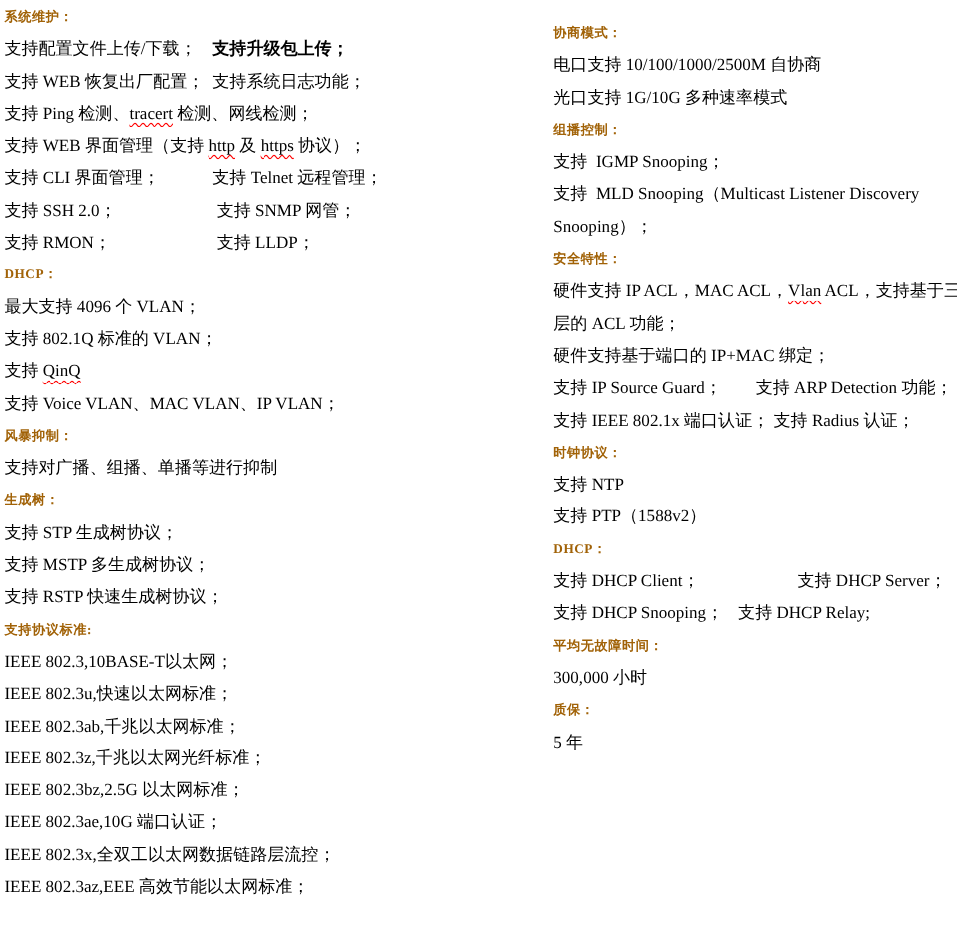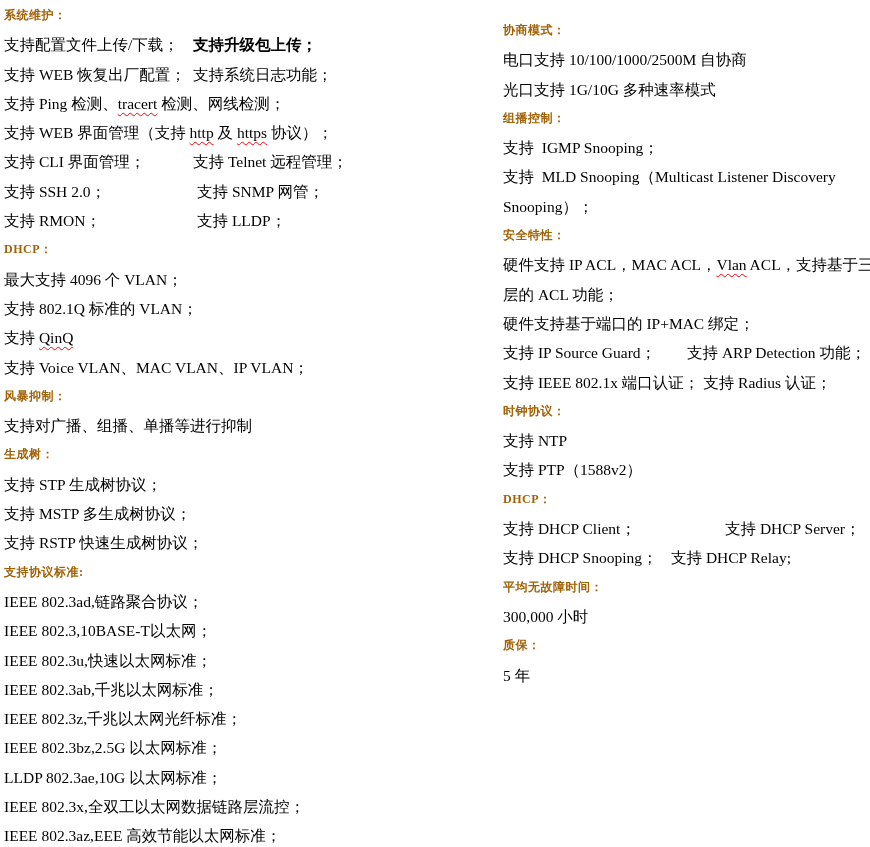--- a/index.html
+++ b/index.html
@@ -55,27 +55,26 @@
       <div class="line body"><span class="seg">支持 802.1Q 标准的 VLAN；</span></div>
       <div class="line body"><span class="seg">支持 </span><span class="seg wavy">QinQ</span></div>
       <div class="line body"><span class="seg">支持 Voice VLAN、MAC VLAN、IP VLAN；</span></div>
       <div class="line heading"><span class="seg">风暴抑制：</span></div>
       <div class="line body"><span class="seg">支持对广播、组播、单播等进行抑制</span></div>
       <div class="line heading"><span class="seg">生成树：</span></div>
       <div class="line body"><span class="seg">支持 STP 生成树协议；</span></div>
       <div class="line body"><span class="seg">支持 MSTP 多生成树协议；</span></div>
       <div class="line body"><span class="seg">支持 RSTP 快速生成树协议；</span></div>
       <div class="line heading"><span class="seg">支持协议标准:</span></div>
-      <div class="line body"><span class="seg">IEEE 802.3ad,链路聚合协议；</span></div>
       <div class="line body"><span class="seg">IEEE 802.3,10BASE-T以太网；</span></div>
       <div class="line body"><span class="seg">IEEE 802.3u,快速以太网标准；</span></div>
       <div class="line body"><span class="seg">IEEE 802.3ab,千兆以太网标准；</span></div>
       <div class="line body"><span class="seg">IEEE 802.3z,千兆以太网光纤标准；</span></div>
       <div class="line body"><span class="seg">IEEE 802.3bz,2.5G 以太网标准；</span></div>
-      <div class="line body"><span class="seg">LLDP 802.3ae,10G 以太网标准；</span></div>
+      <div class="line body"><span class="seg">IEEE 802.3ae,10G 端口认证；</span></div>
       <div class="line body"><span class="seg">IEEE 802.3x,全双工以太网数据链路层流控；</span></div>
       <div class="line body"><span class="seg">IEEE 802.3az,EEE 高效节能以太网标准；</span></div>
     </div>
     <div class="col" style="left: 503px; top: 16px;">
       <div class="line heading"><span class="seg">协商模式：</span></div>
       <div class="line body"><span class="seg">电口支持 10/100/1000/2500M 自协商</span></div>
       <div class="line body"><span class="seg">光口支持 1G/10G 多种速率模式</span></div>
       <div class="line heading"><span class="seg">组播控制：</span></div>
       <div class="line body"><span class="seg">支持  IGMP Snooping；</span></div>
       <div class="line body"><span class="seg">支持  MLD Snooping（Multicast Listener Discovery</span></div>

